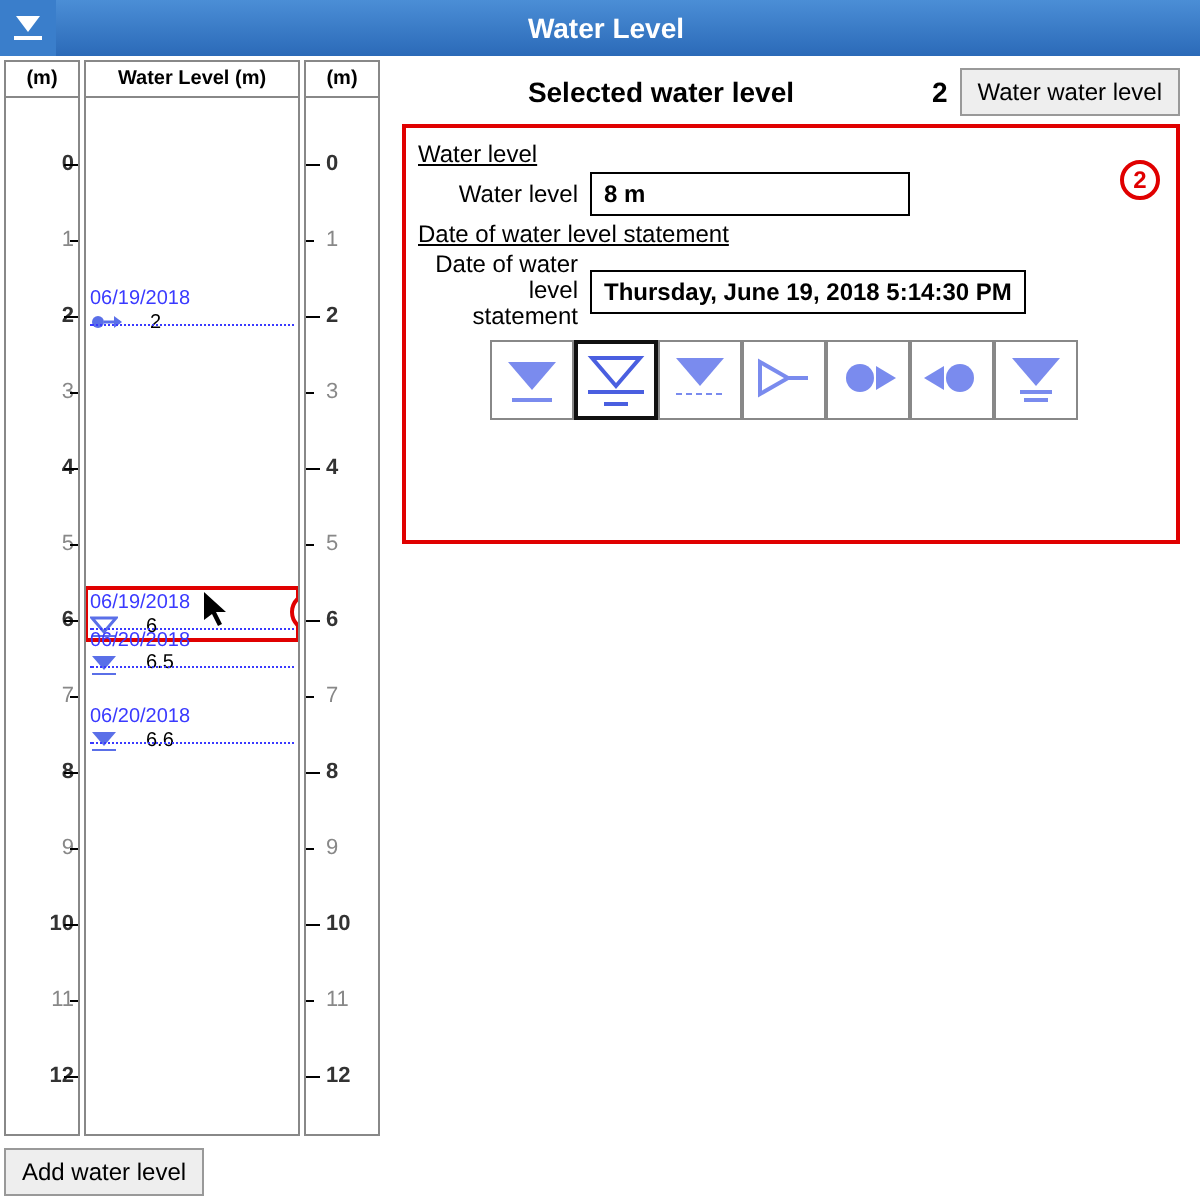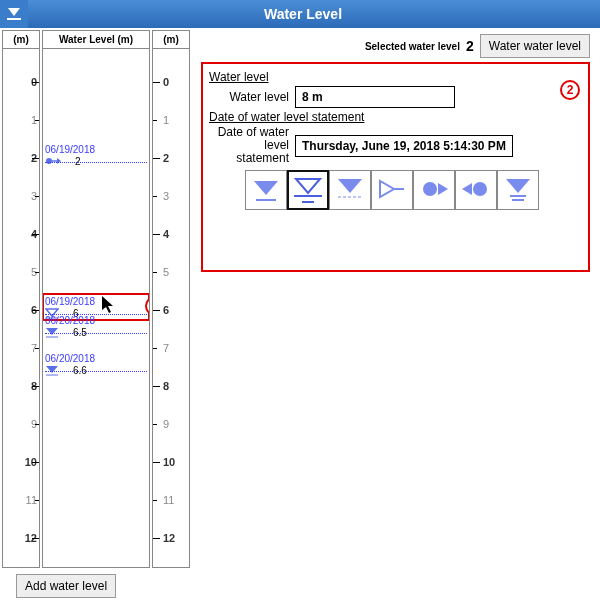--- a/index.html
+++ b/index.html
@@ -124,21 +124,21 @@
     flex: 1;
     padding: 6px 10px;
     position: relative;
   }
   .rp-header {
     display: flex;
     align-items: center;
     gap: 6px;
     margin-bottom: 4px;
   }
-  .rp-header .lbl { font-weight: bold; font-size: 10px; text-align: right; flex: 1; }
+  .rp-header .lbl { font-weight: bold; font-size: 14px; text-align: center; flex: 1; }
   .rp-header .idx { font-weight: bold; font-size: 14px; }
   .btn {
     font-size: 12px;
     padding: 4px 8px;
     background: #eee;
     border: 1px solid #999;
     cursor: pointer;
   }
   .form-box {
     border: 2px solid #e00000;
@@ -163,21 +163,21 @@
     border: 1px solid #888;
     background: #fff;
     display: flex;
     align-items: center;
     justify-content: center;
     cursor: pointer;
   }
   .type-btn.selected { border: 2px solid #111; }
   .footer {
     position: absolute;
-    left: 16px; bottom: 2px;
+    left: 2px; bottom: 2px;
   }
   .cursor {
     position: absolute;
     left: 102px; top: 296px;
     pointer-events: none;
     z-index: 50;
   }
 </style>
 </head>
 <body>
@@ -234,21 +234,21 @@
               <line x1="1" y1="11" x2="13" y2="11" stroke="#5a6fe8"></line>
             </svg>
             <span class="mval">6</span>
           </div>
           <div class="dashed" style="top:18px"></div>
         </div>
         <div class="highlight" style="left: -1px; right: -1px; top: 244px; height: 28px;"></div>
         <div class="highlight-badge" style="right: -16px; top: 247px;">1</div>
         <div class="marker" style="top: 266px;">
           <div class="mdate">06/20/2018</div>
-          <div style="display:flex;align-items:center;gap:2px">
+          <div style="display:flex;align-items:flex-start;gap:2px">
             <svg width="14" height="12">
               <polygon points="1,2 13,2 7,9" fill="#5a6fe8"></polygon>
               <line x1="1" y1="11" x2="13" y2="11" stroke="#5a6fe8"></line>
             </svg>
             <span class="mval">6.5</span>
           </div>
           <div class="dashed" style="top:18px"></div>
         </div>
         <div class="marker" style="top: 304px;">
           <div class="mdate">06/20/2018</div>

